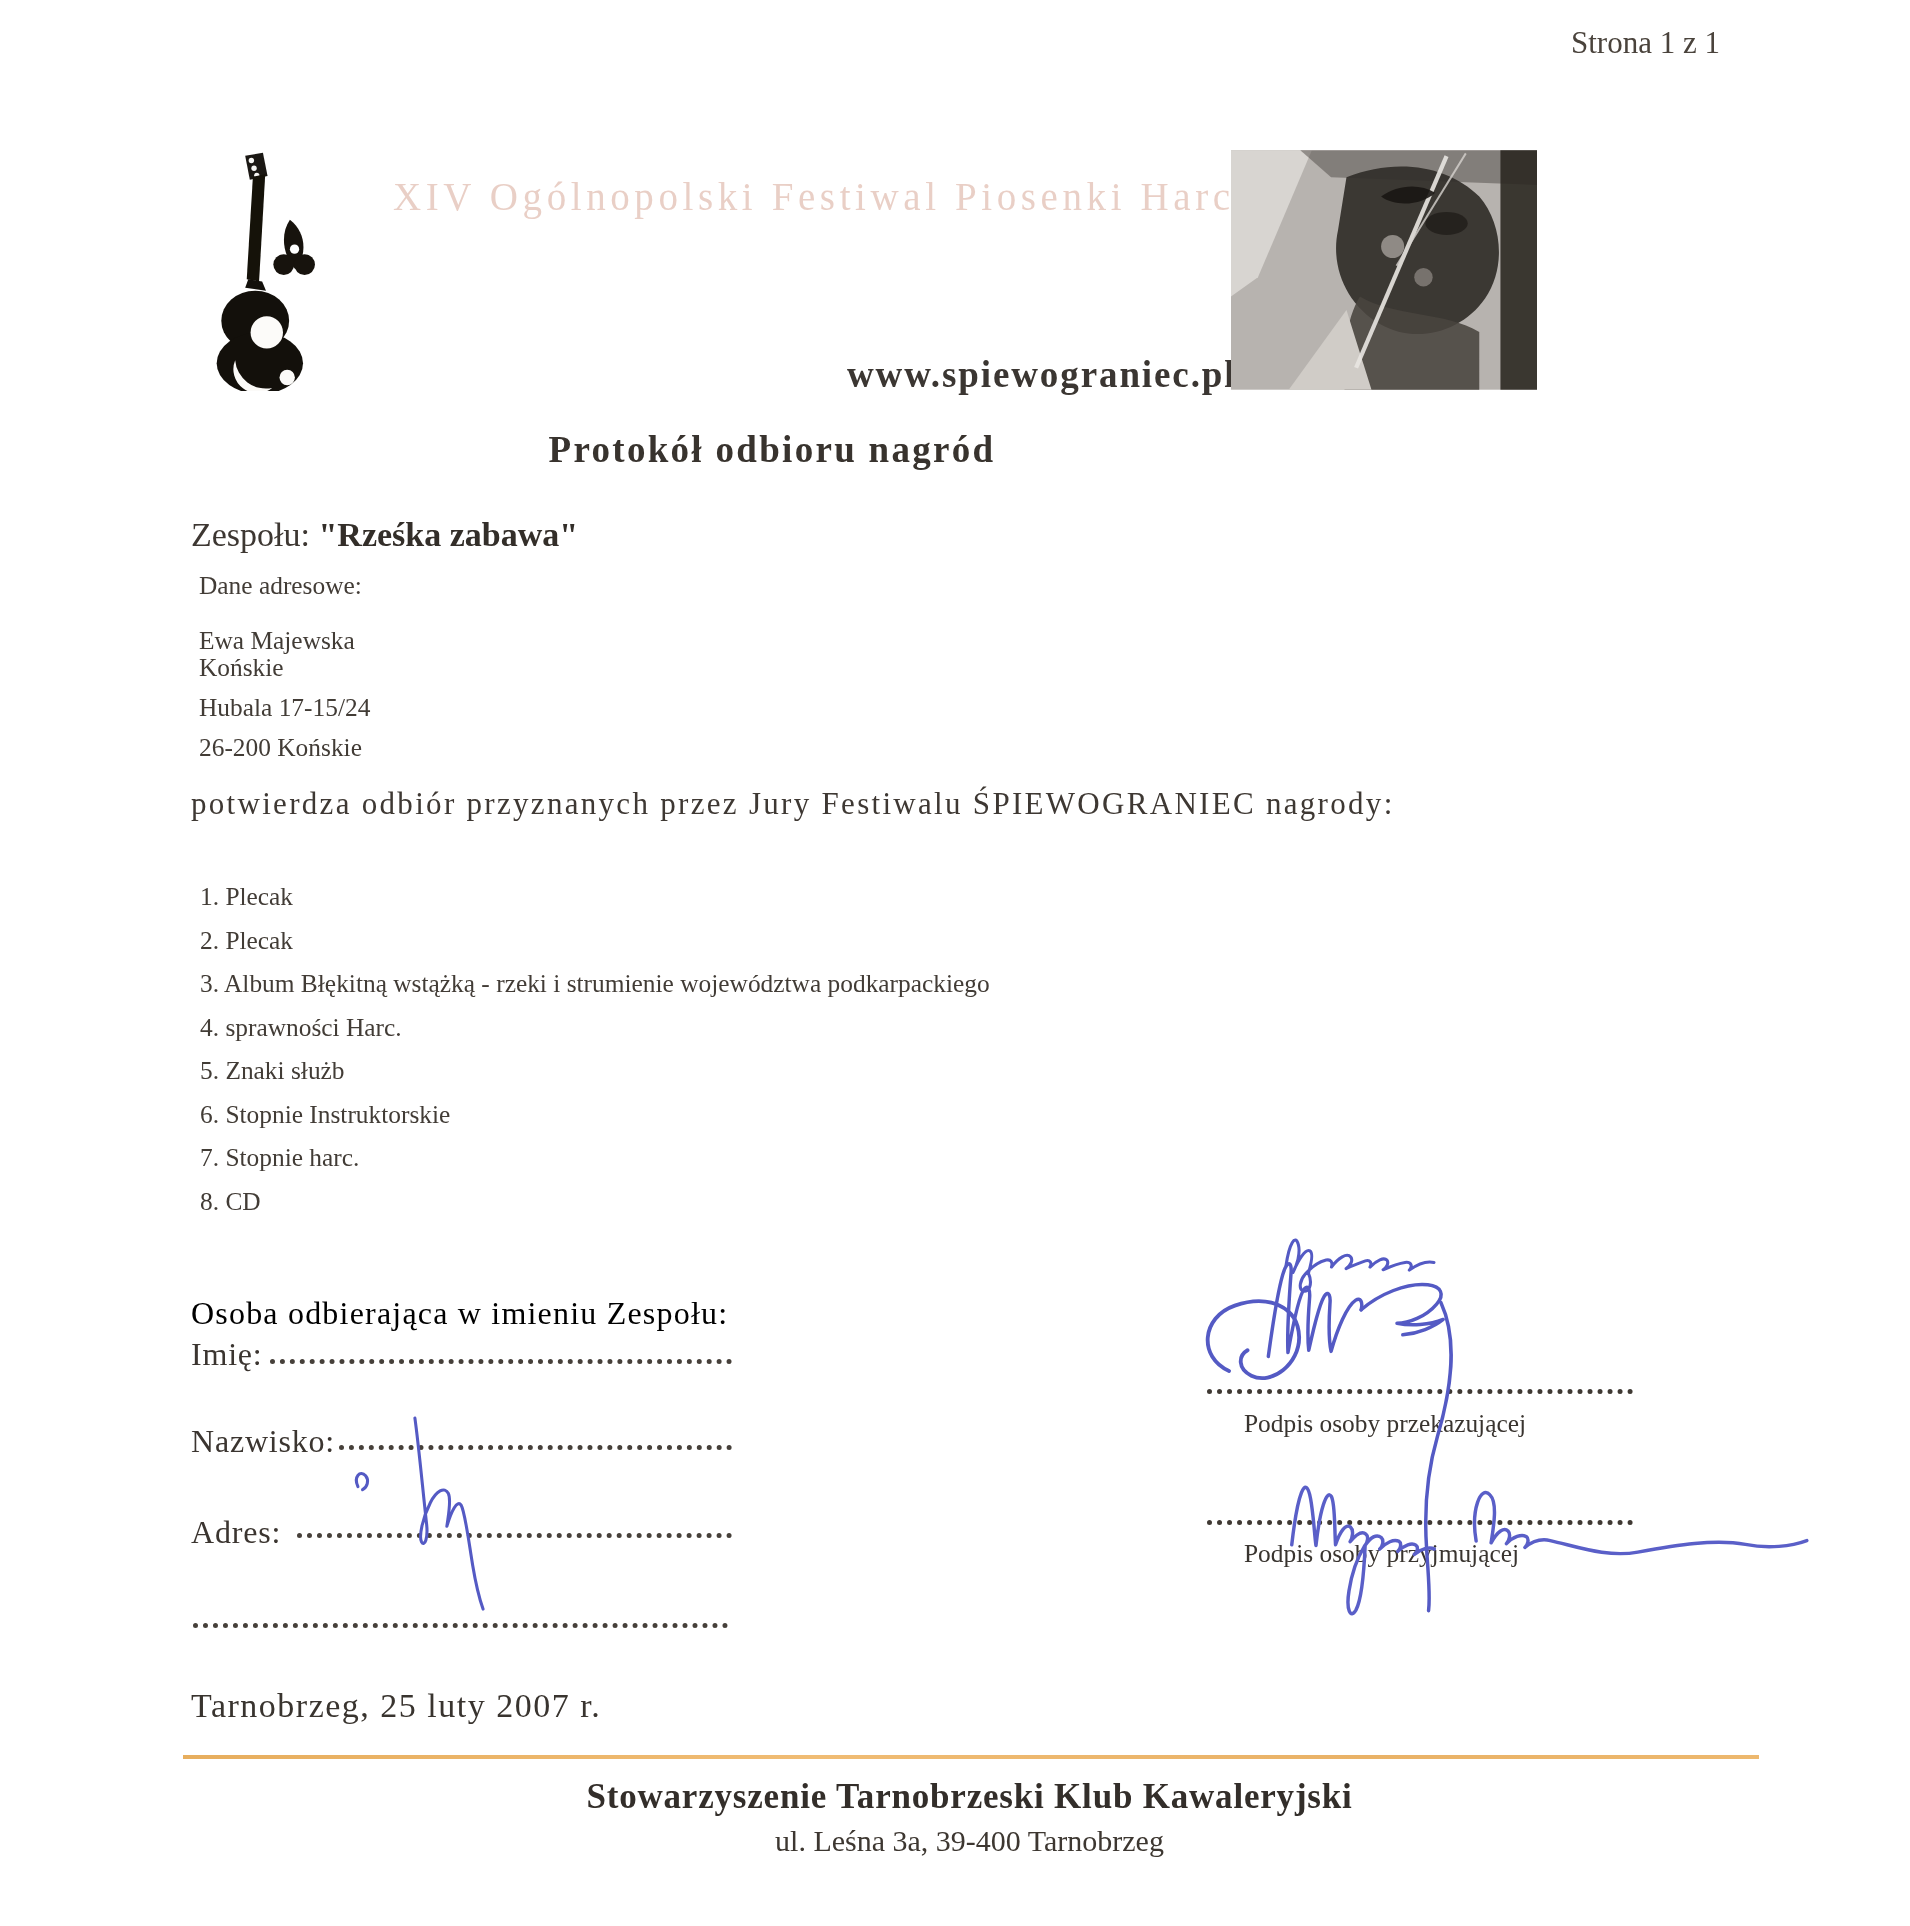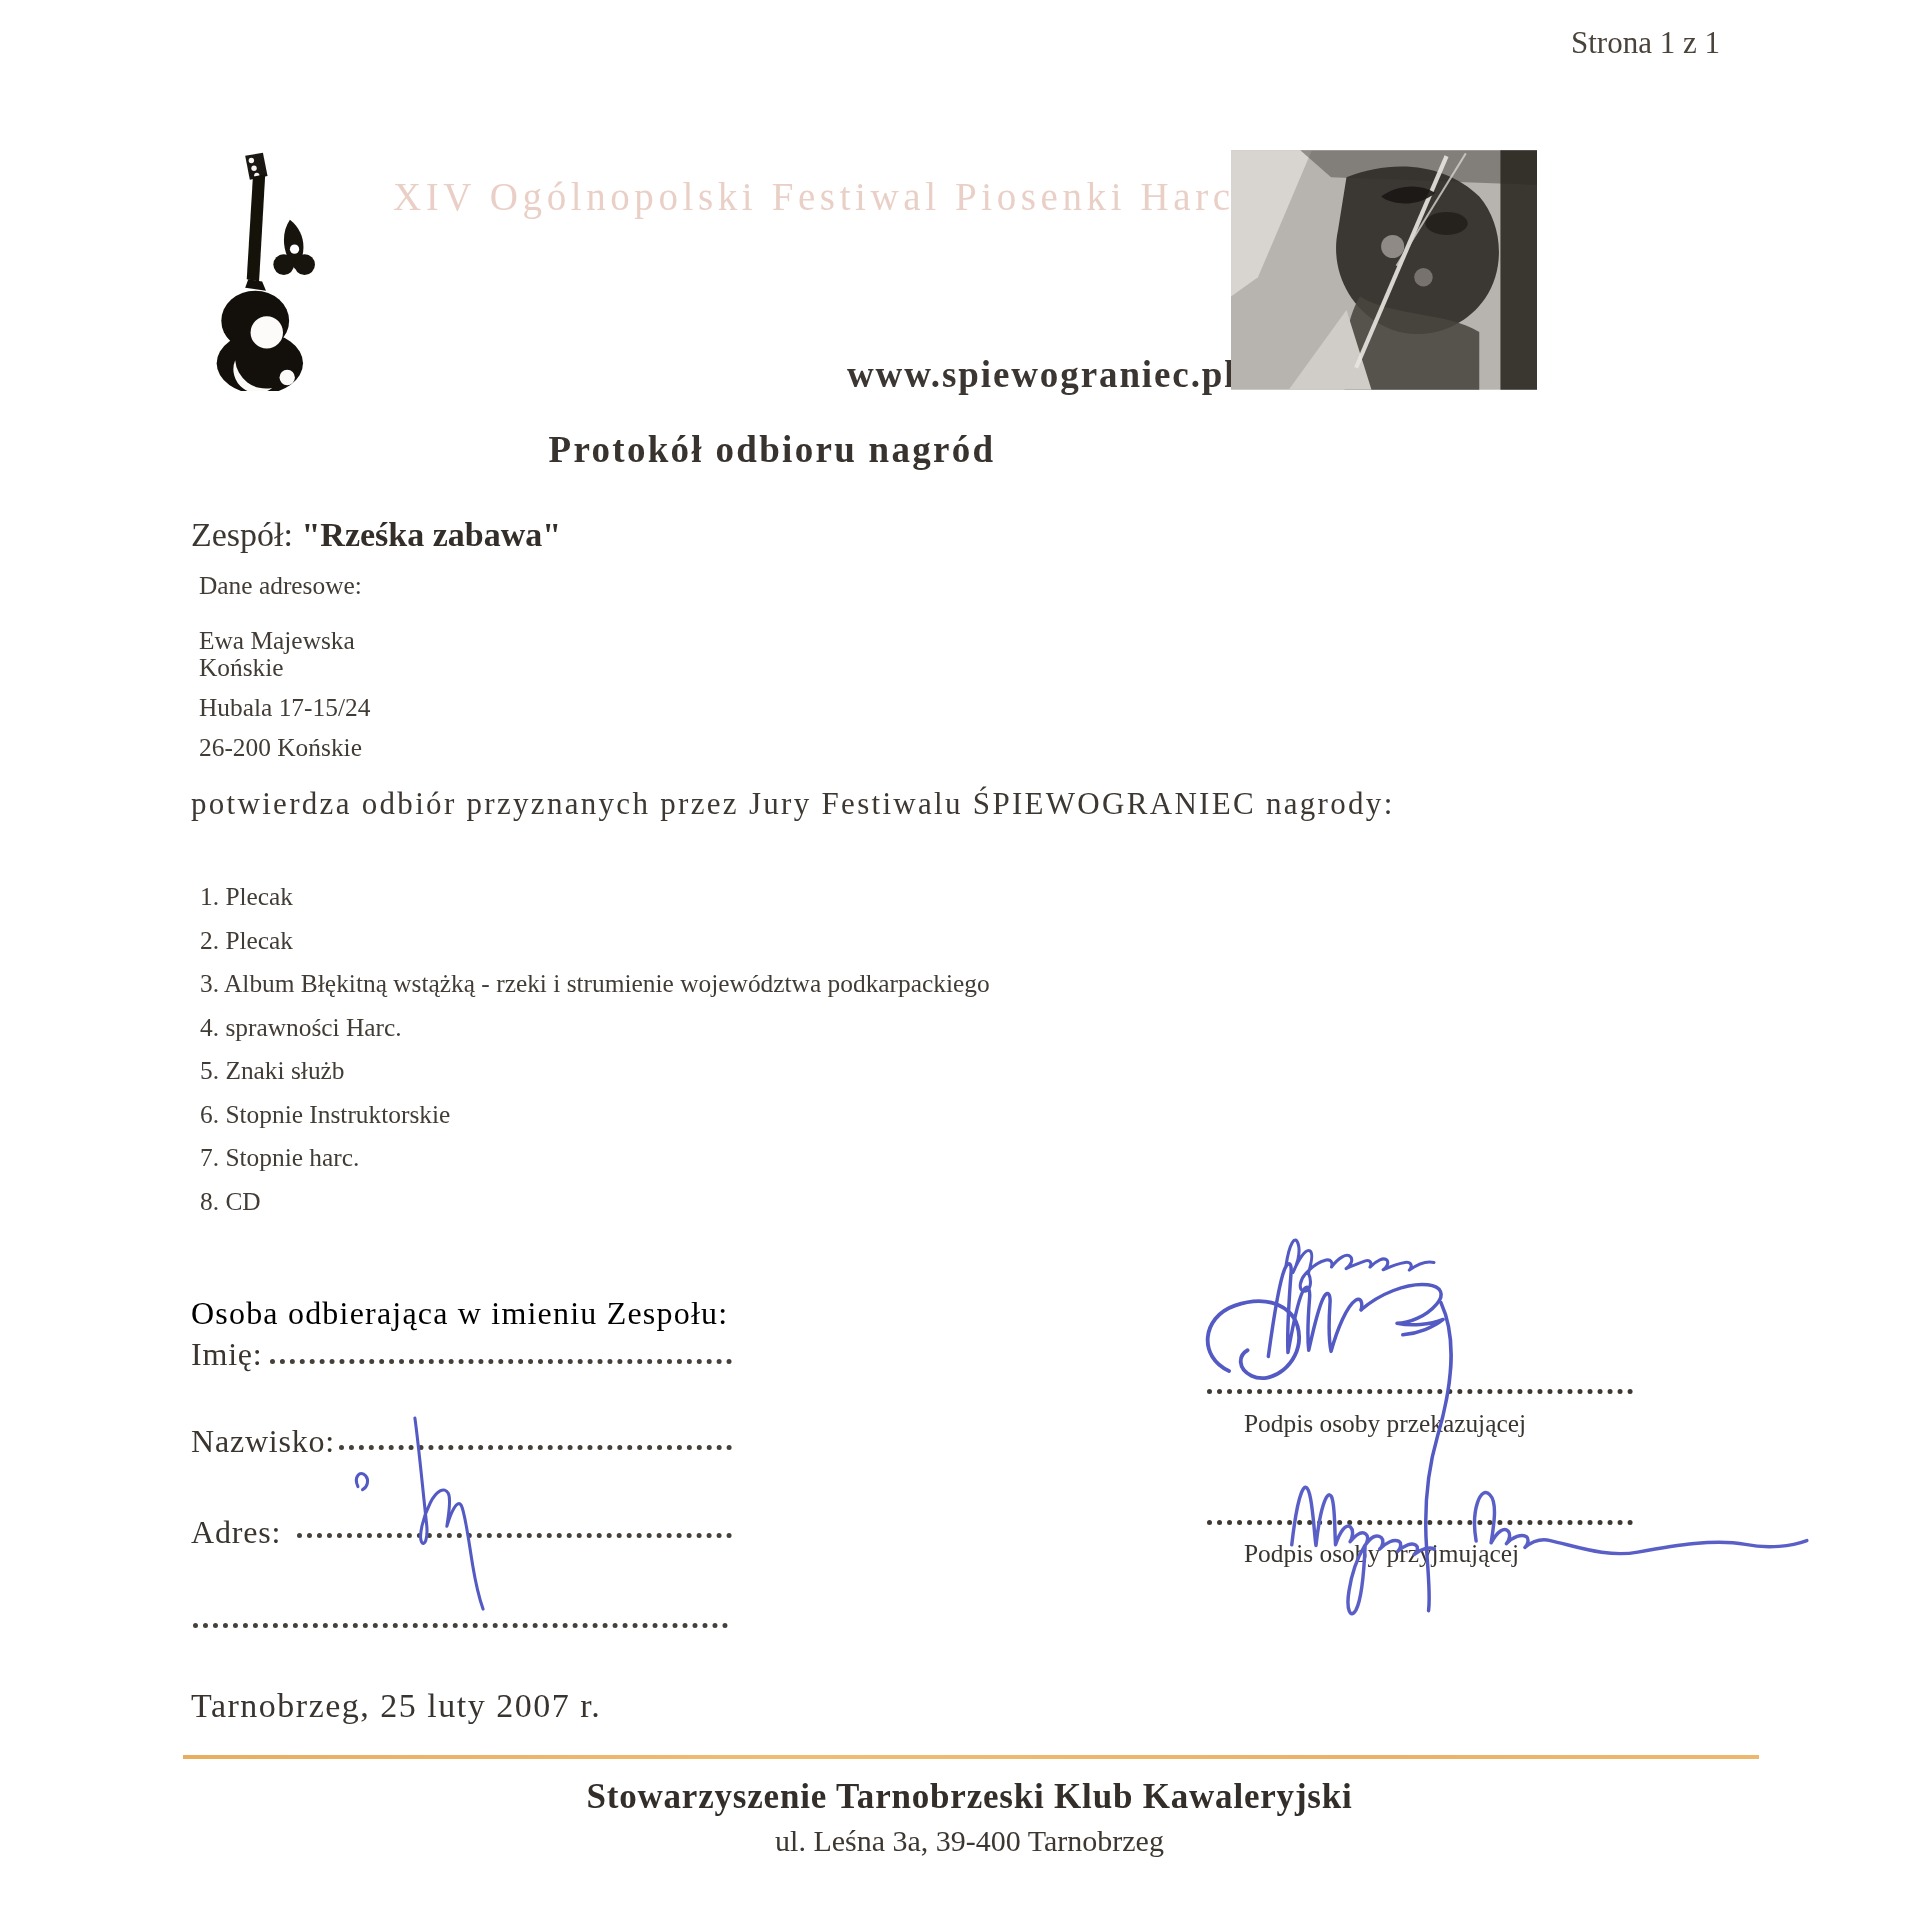--- a/index.html
+++ b/index.html
@@ -97,21 +97,21 @@
     <circle cx="420" cy="250" r="30" fill="#8f8a85"></circle>
     <circle cx="500" cy="330" r="24" fill="#77726d"></circle>
     <ellipse cx="560" cy="190" rx="55" ry="30" fill="#221f1b" opacity="0.85"></ellipse>
     <path d="M390,120 C430,90 490,85 530,110 C500,140 430,150 390,120 Z" fill="#191613" opacity="0.9"></path>
   </svg>
 </div>
 
 <div class="abs doc-title">Protokół odbioru nagród</div>
 
 <div class="abs zespol">
-  <span>Zespół: </span><b>"Rześka zabawa"</b>
+  <span>Zespołu: </span><b>"Rześka zabawa"</b>
 </div>
 
 <div class="abs small-line dane">Dane adresowe:</div>
 <div class="abs small-line addr1">Ewa Majewska</div>
 <div class="abs small-line addr2">Końskie</div>
 <div class="abs small-line addr3">Hubala 17-15/24</div>
 <div class="abs small-line addr4">26-200 Końskie</div>
 
 <div class="abs potwierdza">potwierdza odbiór przyznanych przez Jury Festiwalu ŚPIEWOGRANIEC nagrody:</div>
 

